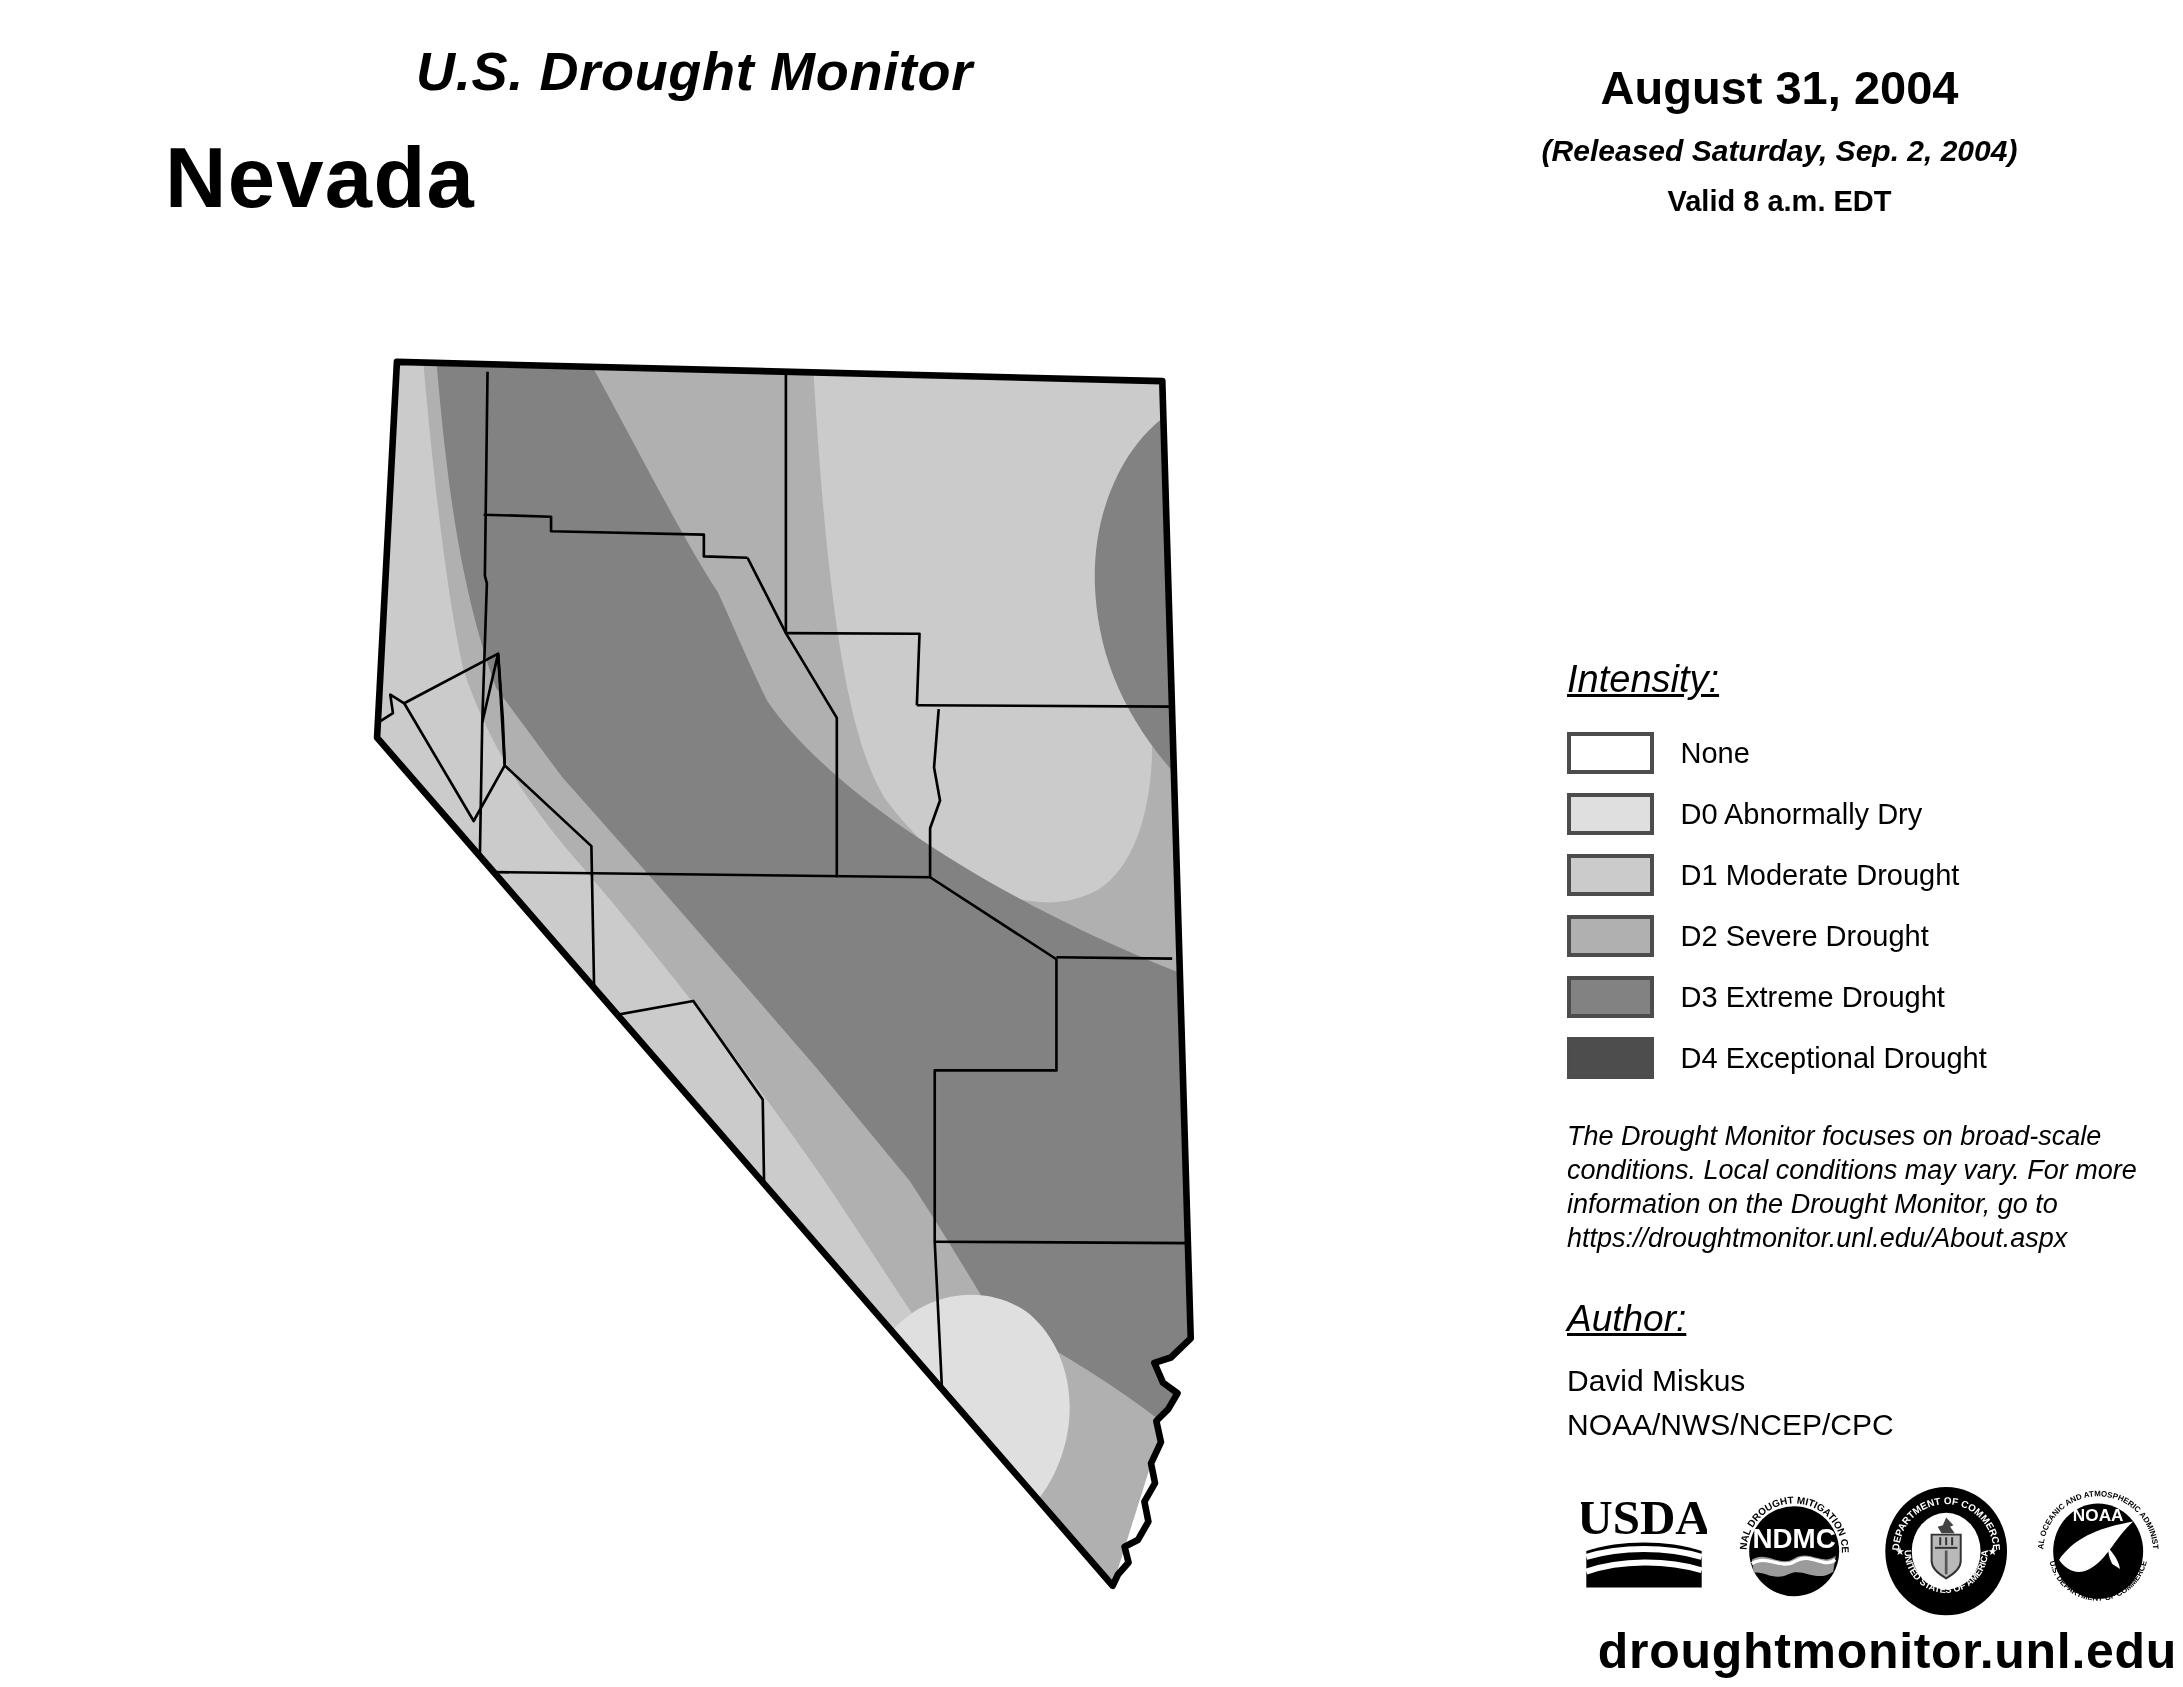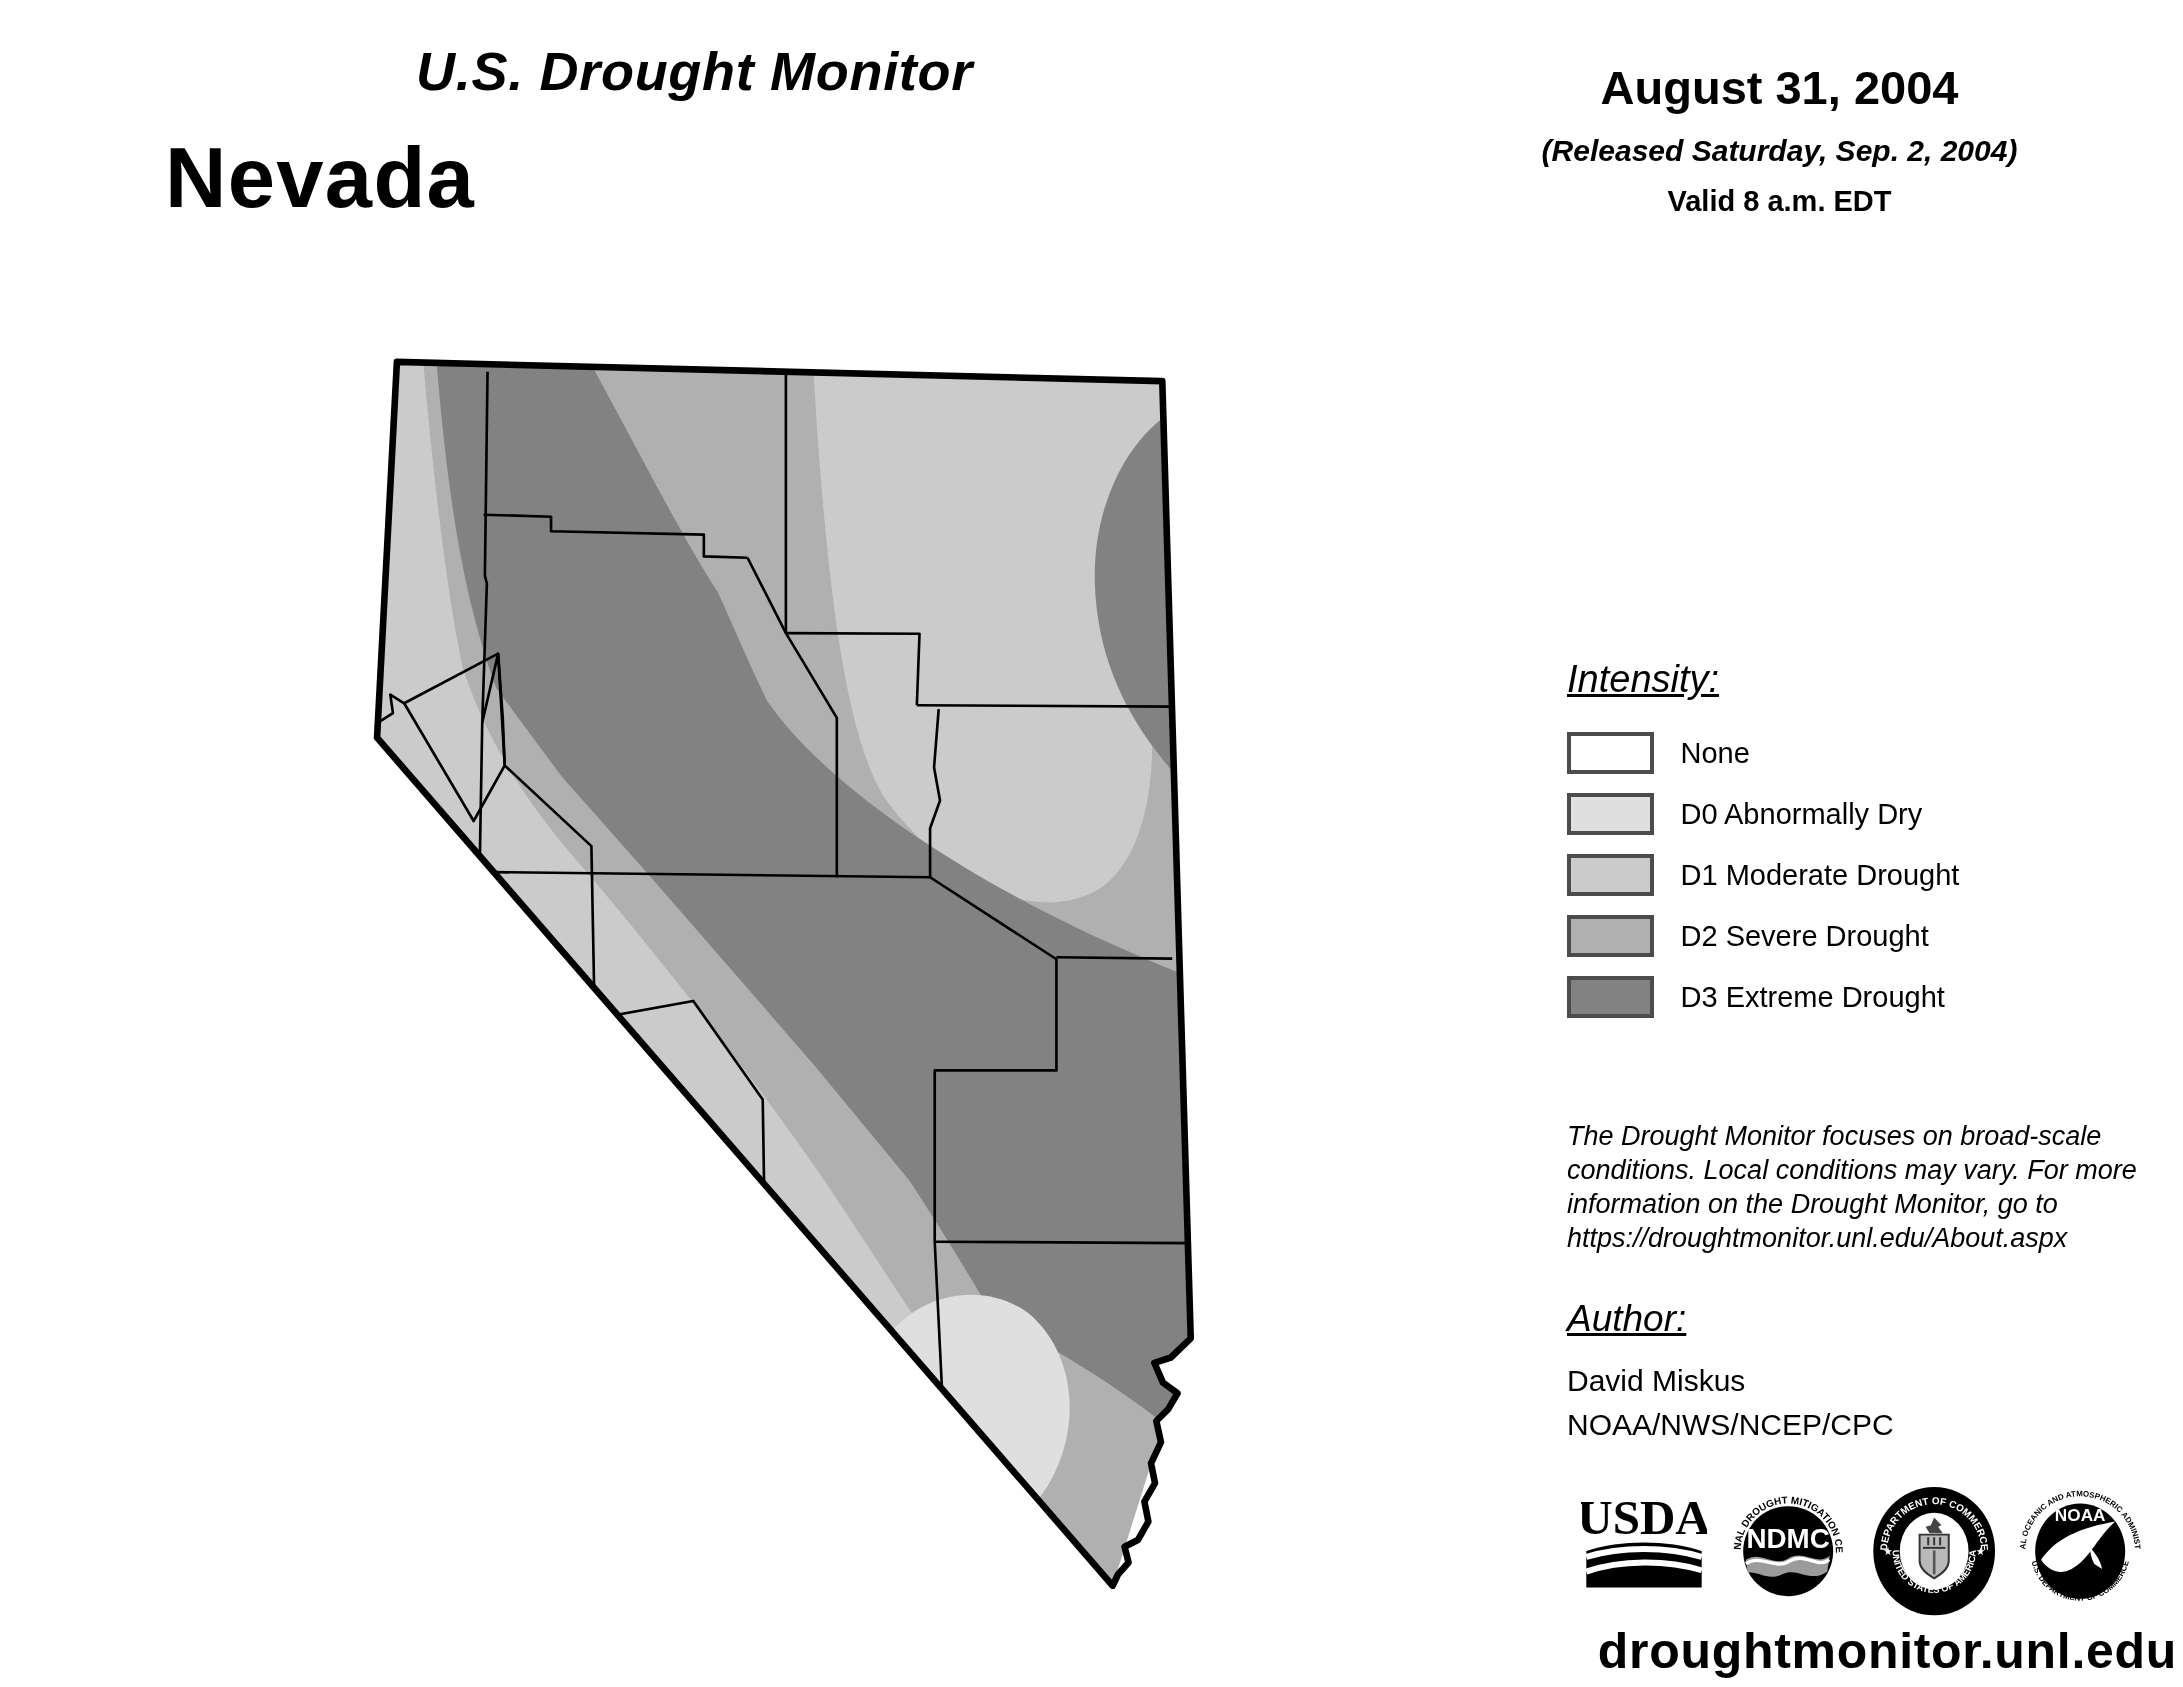--- a/index.html
+++ b/index.html
@@ -30,21 +30,21 @@
   .swatch{width:79px;height:34px;border:4.6px solid #4c4c4c;flex:0 0 auto;}
   .legend-label{font-size:29px;padding-left:26.5px;white-space:nowrap;}
 
   
   .disclaimer{left:1567px;top:1119px;width:576px;font-size:27px;font-style:italic;line-height:1.26;}
   .author-heading{left:1567px;top:1298px;font-size:37px;font-style:italic;text-decoration:underline;}
   .author-name{left:1567px;top:1364px;font-size:30px;}
   .author-org{left:1567px;top:1408px;font-size:30px;}
 
   
-  .logos{left:1581px;top:1485px;width:582px;height:132px;display:flex;align-items:center;gap:17px;}
+  .logos{left:1581px;top:1485px;width:582px;height:132px;display:flex;align-items:center;gap:23px;}
   .logos svg{display:block;}
 
   .footer-url{left:1542px;top:1622px;width:635px;text-align:right;
               font-size:50px;font-weight:bold;letter-spacing:0.7px;}
 </style>
 </head>
 <body>
 
 <svg class="mapcanvas abs" viewBox="0 0 3300 2550" aria-hidden="true">
   <defs>
@@ -129,20 +129,24 @@
     <span class="legend-label">D1 Moderate Drought</span>
   </div>
   <div class="legend-row">
     <span class="swatch" style="background-color: rgb(176, 176, 176);"></span>
     <span class="legend-label">D2 Severe Drought</span>
   </div>
   <div class="legend-row">
     <span class="swatch" style="background-color: rgb(130, 130, 130);"></span>
     <span class="legend-label">D3 Extreme Drought</span>
   </div>
+  <div class="legend-row">
+    <span class="swatch" style="background-color: rgb(77, 77, 77);"></span>
+    <span class="legend-label">D4 Exceptional Drought</span>
+  </div>
 </div>
 
 <div class="abs disclaimer">The Drought Monitor focuses on broad-scale conditions. Local conditions may vary. For more information on the Drought Monitor, go to https://droughtmonitor.unl.edu/About.aspx</div>
 <div class="abs author-heading">Author:</div>
 <div class="abs author-name">David Miskus</div>
 <div class="abs author-org">NOAA/NWS/NCEP/CPC</div>
 
 <div class="abs logos">
 
   <svg width="126" height="126" viewBox="0 0 190 190">

